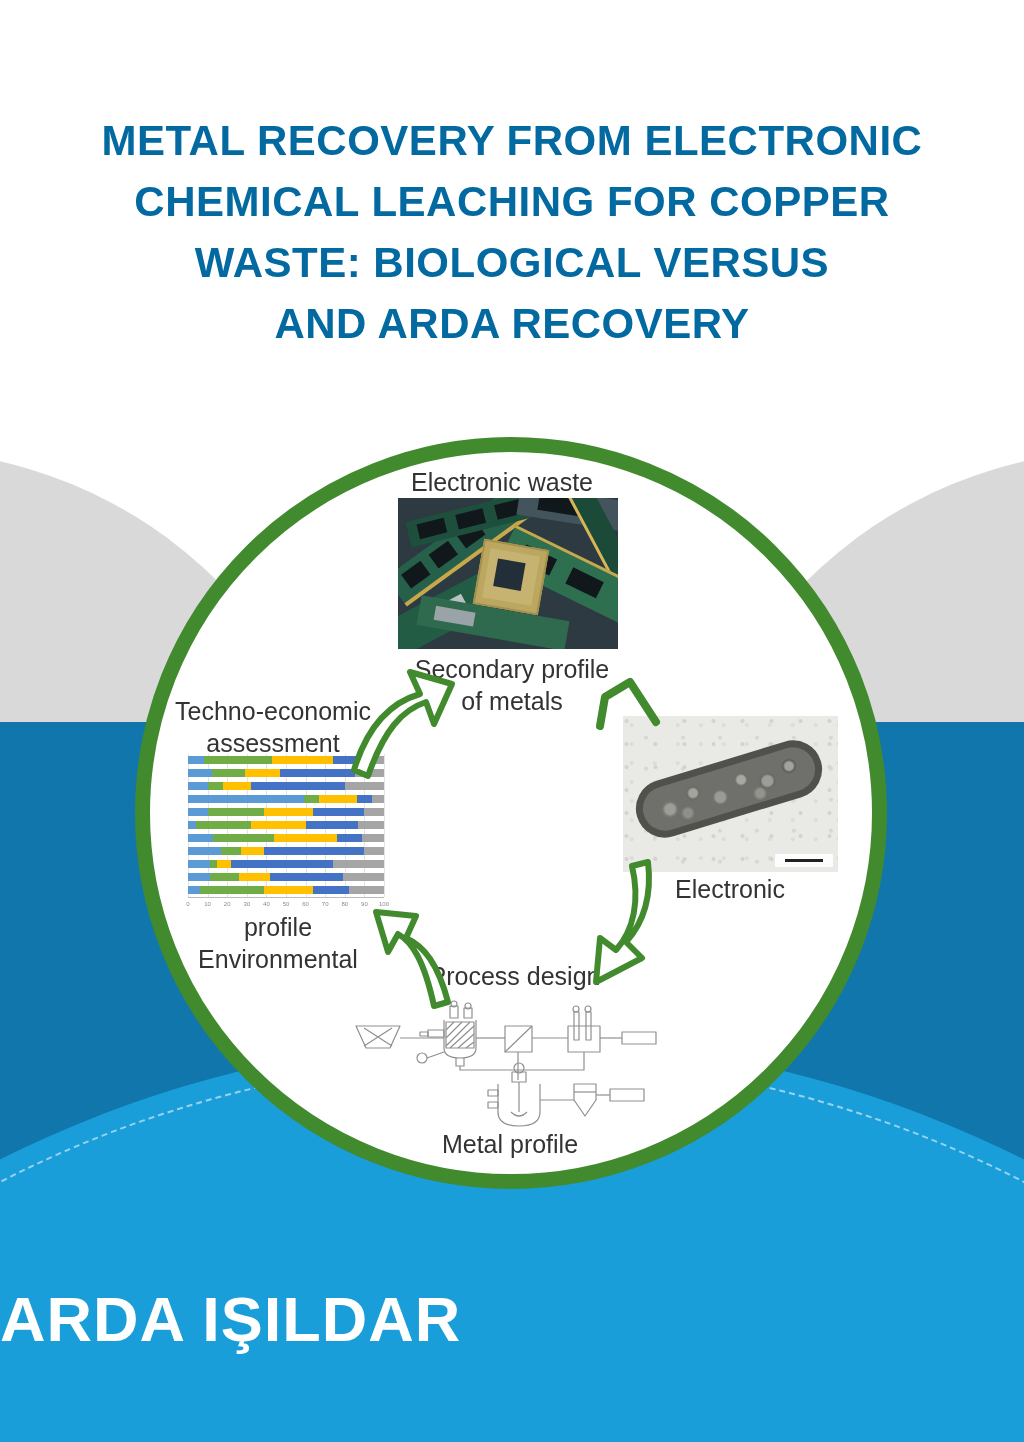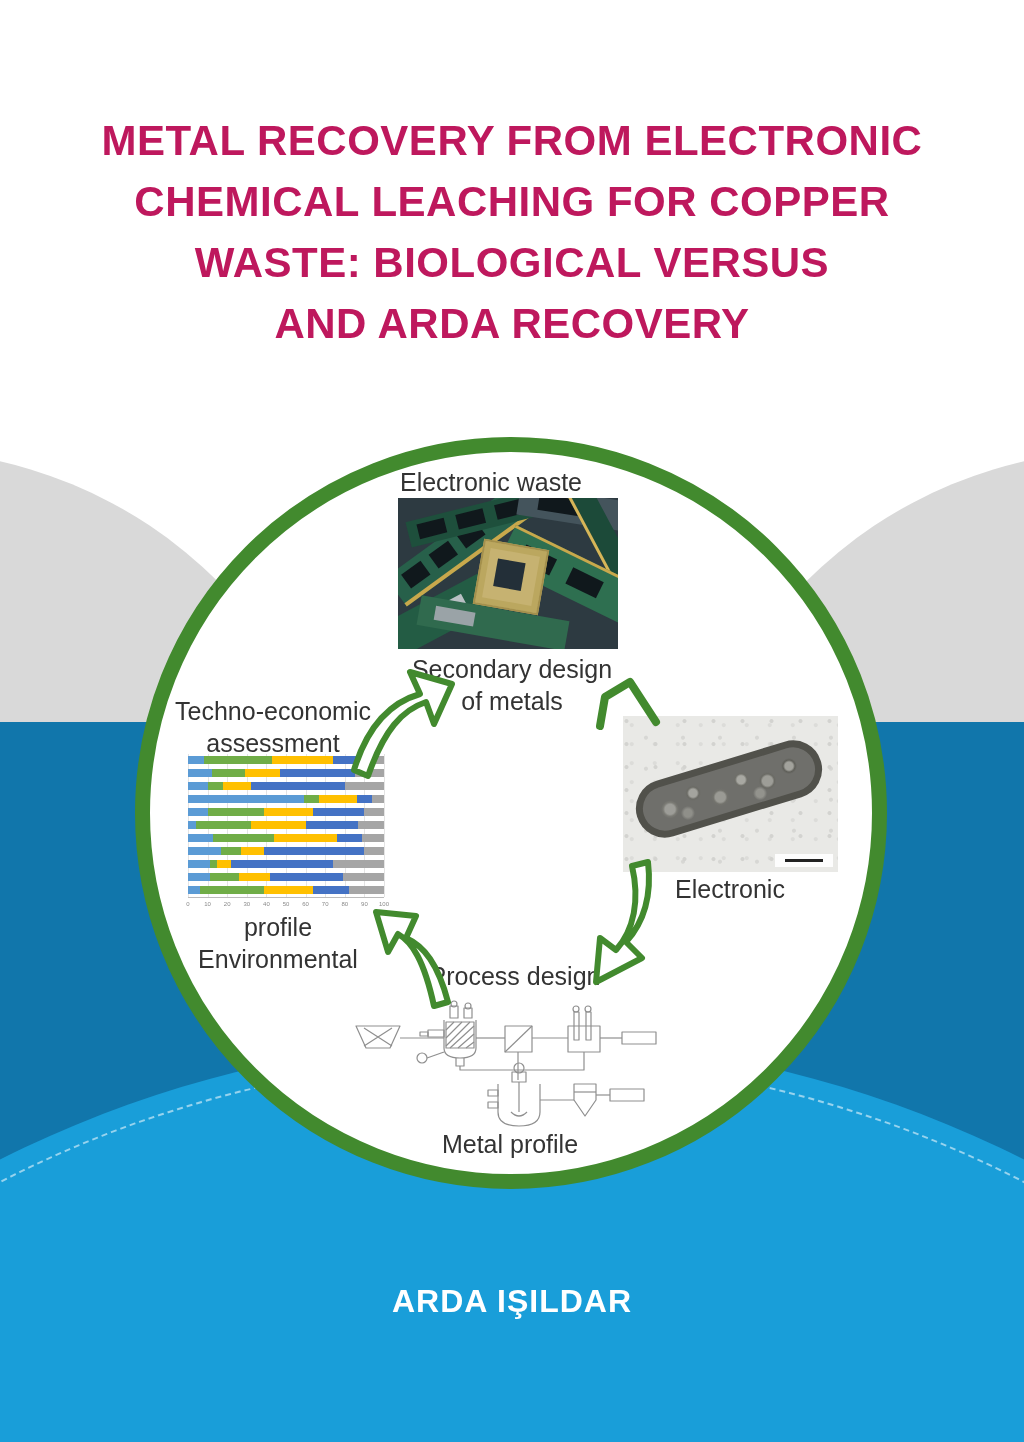--- a/index.html
+++ b/index.html
@@ -12,26 +12,26 @@
   #gray-left{left:-550px;top:450px;}
   #gray-right{left:674px;top:450px;}
   #blue-band{position:absolute;left:0;top:722px;width:1024px;height:720px;background:var(--blue-dark,#1176AB);}
   #blue-light{position:absolute;left:-627px;top:1038px;width:2278px;height:2278px;border-radius:50%;background:var(--blue-light,#199ED9);}
   #blue-dashed{position:absolute;left:-608px;top:1057px;width:2240px;height:2240px;border-radius:50%;border:2px dashed rgba(255,255,255,.55);box-sizing:border-box;}
   
   #main-circle{position:absolute;left:135px;top:437px;width:722px;height:722px;border-radius:50%;
     border:15px solid var(--green,#428A2E);background:#fff;}
   
   #title{position:absolute;left:0;top:110px;width:1024px;text-align:center;
-    font-weight:bold;font-size:42px;line-height:61px;color:#be185d;letter-spacing:.5px;}
-  #author{position:absolute;left:0;top:1283px;width:1024px;text-align:center;
-    font-weight:bold;font-size:32px;color:#ffffff;letter-spacing:1px;}
+    font-weight:bold;font-size:42px;line-height:61px;color:#0369a1;letter-spacing:.5px;}
+  #author{position:absolute;left:0;top:1283px;width:1024px;
+    font-weight:bold;font-size:63px;color:#ffffff;letter-spacing:1px;}
   
   .lbl{position:absolute;text-align:center;font-size:25px;line-height:32px;color:#333;}
-  #lbl-ewaste{left:341px;top:466px;width:300px;}
+  #lbl-ewaste{left:352px;top:466px;width:300px;}
   #lbl-secondary{left:362px;top:653px;width:300px;}
   #lbl-tea{left:138px;top:695px;width:270px;}
   #lbl-env{left:143px;top:911px;width:270px;}
   #lbl-bio{left:645px;top:873px;width:170px;}
   #lbl-process{left:385px;top:960px;width:260px;}
   #lbl-metal{left:380px;top:1128px;width:260px;}
   
   #ewaste{position:absolute;left:398px;top:498px;width:220px;height:151px;background:#2d3a41;overflow:hidden;}
   #ewaste .board{position:absolute;}
   .bd1{left:-18px;top:26px;width:170px;height:32px;background:#27604a;transform:rotate(-36deg);border-bottom:4px solid #c9a84c;}
@@ -126,21 +126,21 @@
     </div>
     <div class="board bd7">
         <div class="lab" style="left:16px;top:8px;width:40px;height:14px;background:#9aa3a7;"></div>
       </div>
     <div id="cpu">
         <div class="die"></div>
       </div>
   </div>
 
   <div class="lbl" id="lbl-secondary">
-    <div>Secondary design</div>
+    <div>Secondary profile</div>
     <div>of metals</div>
   </div>
 
   <div class="lbl" id="lbl-tea">
     <div>Techno-economic</div>
     <div>assessment</div>
   </div>
 
   <div id="chart">
     <div id="plot">

